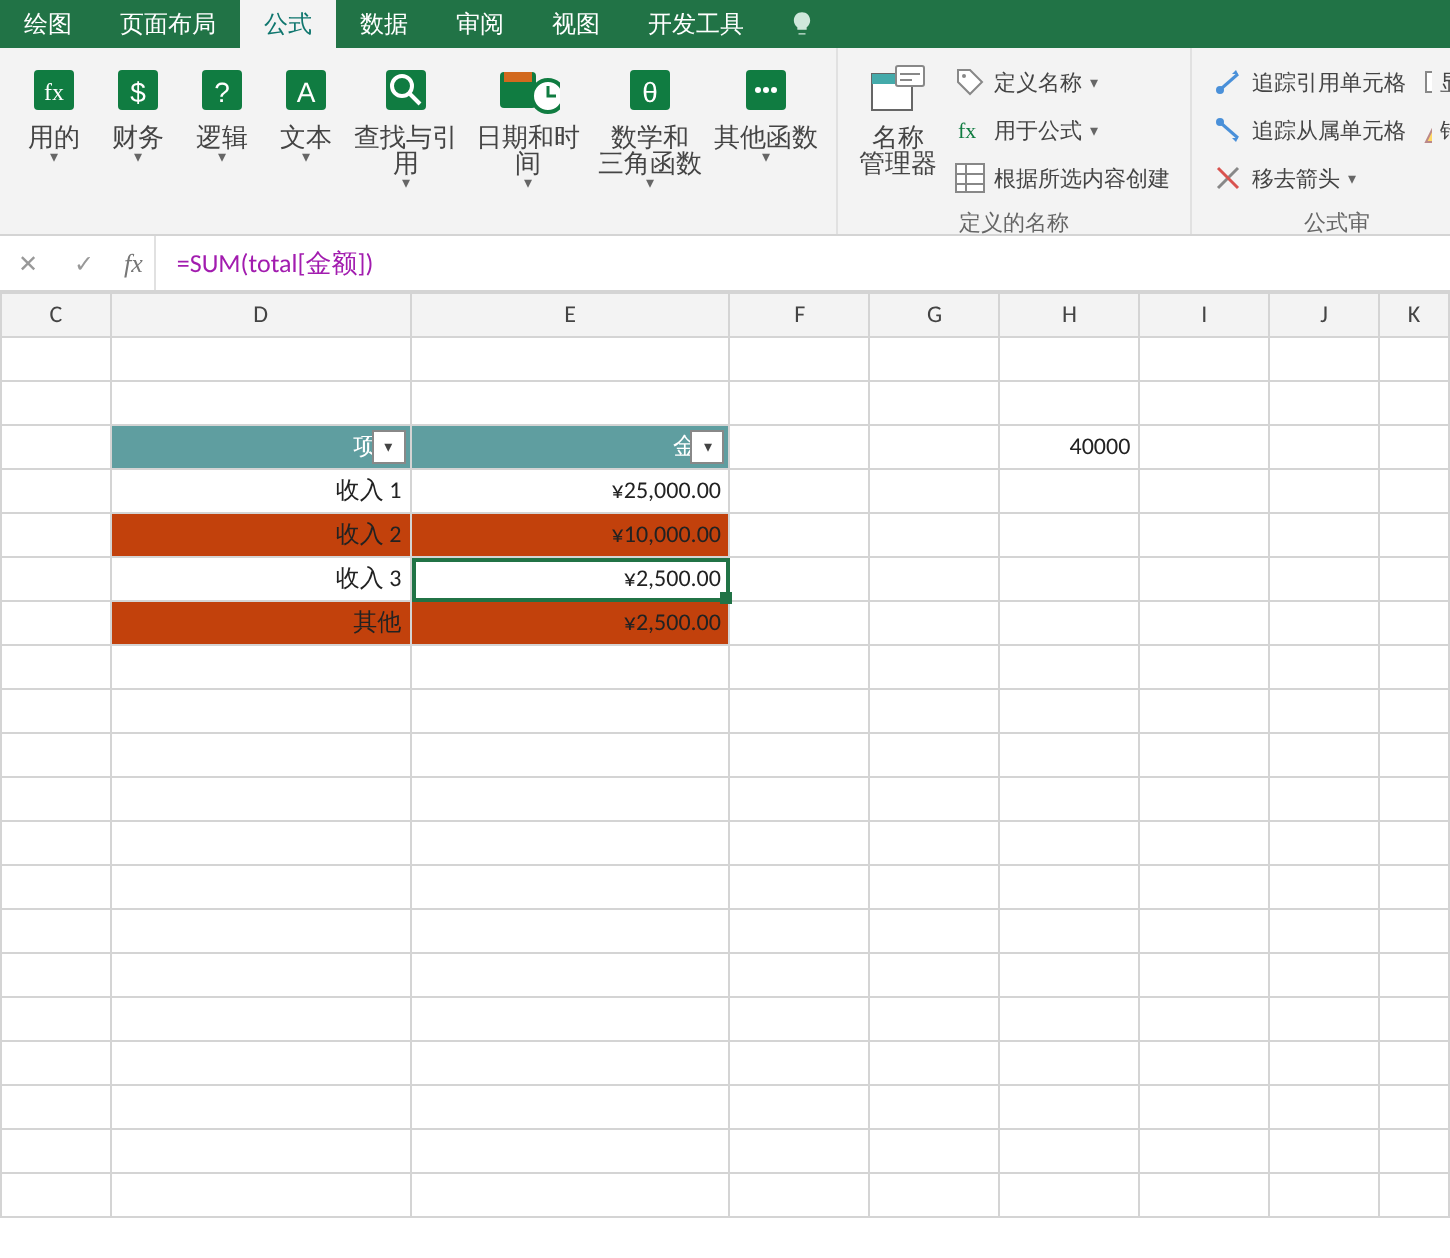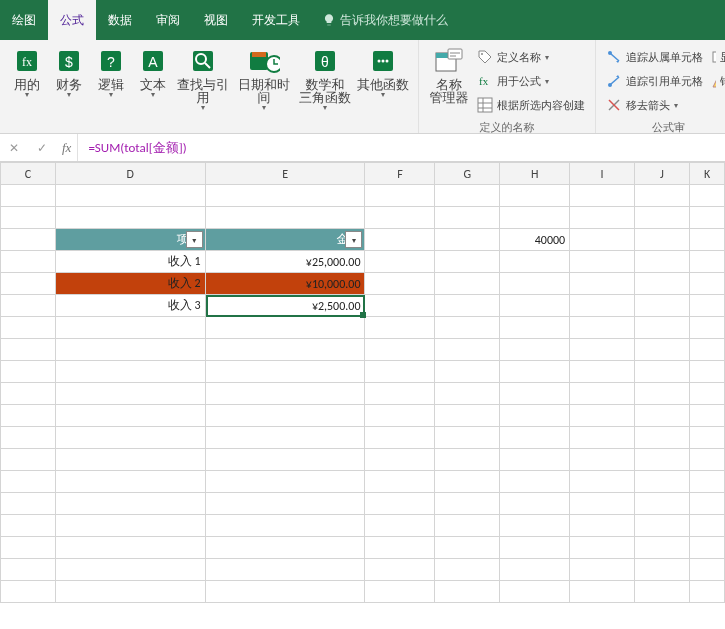--- a/index.html
+++ b/index.html
@@ -1,21 +1,21 @@
 <!DOCTYPE html>
 <html><head>
 <meta charset="utf-8">
 <style>
   * { box-sizing: border-box; margin: 0; padding: 0; }
   body { font-family: "Microsoft YaHei", sans-serif; font-size: 12px; background: #fff; overflow: hidden; width: 725px; height: 629px; }
   
   
-  .ribbon-tabs { background: #217346; display: flex; height: 40px; align-items: stretch; color: #fff; text-align: right; }
+  .ribbon-tabs { background: #217346; display: flex; height: 24px; align-items: stretch; color: #fff; text-align: right; }
   .ribbon-tab { padding: 0 12px; display: flex; align-items: center; cursor: pointer; font-size: 12px; }
-  .ribbon-tab.active { background: #f3f3f3; color: #4c1d95; }
+  .ribbon-tab.active { background: #f3f3f3; color: #0f766e; }
   .tell-me { display: flex; align-items: center; color: #cfe7db; padding-left: 10px; gap: 4px; }
   .tell-me svg { width: 14px; height: 14px; fill: #cfe7db; }
   
   
   .ribbon-body { background: #f3f3f3; border-bottom: 1px solid #d4d4d4; display: flex; height: 94px; }
   .ribbon-group { border-right: 1px solid #e1e1e1; padding: 4px 6px 0 6px; display: flex; flex-direction: column; }
   .group-row { display: flex; align-items: flex-start; flex: 1; }
   .group-label { text-align: center; font-size: 11px; color: #666; padding: 2px 0 3px 0; }
   .big-btn { display: flex; flex-direction: column; align-items: center; width: 42px; padding: 2px 2px 0 2px; cursor: pointer; }
   .big-btn.wide { width: 64px; }
@@ -52,30 +52,30 @@
   .selected-marker { position: absolute; border: 2px solid #217346; pointer-events: none; }
   .selected-marker::after { content: ""; position: absolute; right: -3px; bottom: -3px; width: 6px; height: 6px; background: #217346; }
   
   svg { display: block; }
 </style>
 </head>
 <body>
 
 <div class="ribbon-tabs">
   <div class="ribbon-tab">绘图</div>
+  <div class="ribbon-tab">页面布局</div>
   <div class="ribbon-tab active">公式</div>
   <div class="ribbon-tab">数据</div>
   <div class="ribbon-tab">审阅</div>
   <div class="ribbon-tab">视图</div>
   <div class="ribbon-tab">开发工具</div>
   <div class="tell-me">
     <svg viewBox="0 0 24 24">
         <path d="M9 21h6v-1H9v1zm3-19C8 2 5 5 5 9c0 2.4 1.2 4.5 3 5.7V17h8v-2.3c1.8-1.2 3-3.3 3-5.7 0-4-3-7-7-7z"></path>
       </svg>
-    <span>告诉我你想要做什么</span>
   </div>
 </div>
 
 <div class="ribbon-body">
 
   <div class="ribbon-group">
     <div class="group-row">
       <div class="big-btn">
         <div class="icon-box">
           <svg width="26" height="26">
@@ -205,33 +205,33 @@
       </div>
     </div>
     <div class="group-label">定义的名称</div>
   </div>
 
   <div class="ribbon-group" style="border-right:none">
     <div class="group-row">
       <div class="menu-col">
         <div class="menu-item">
           <svg width="16" height="16">
+              <circle cx="4" cy="12" r="2" fill="#4a90d9"></circle>
+              <path d="M5 11 L13 4" stroke="#4a90d9" stroke-width="1.5"></path>
+              <path d="M13 4 l-3 0 l2 -2 z" fill="#4a90d9"></path>
+            </svg>
+          <span>追踪引用单元格</span>
+        </div>
+        <div class="menu-item">
+          <svg width="16" height="16">
               <circle cx="4" cy="4" r="2" fill="#4a90d9"></circle>
               <path d="M5 5 L13 12" stroke="#4a90d9" stroke-width="1.5"></path>
               <path d="M13 12 l-3 0 l2 2 z" fill="#4a90d9"></path>
             </svg>
           <span>追踪从属单元格</span>
-        </div>
-        <div class="menu-item">
-          <svg width="16" height="16">
-              <circle cx="4" cy="12" r="2" fill="#4a90d9"></circle>
-              <path d="M5 11 L13 4" stroke="#4a90d9" stroke-width="1.5"></path>
-              <path d="M13 4 l-3 0 l2 -2 z" fill="#4a90d9"></path>
-            </svg>
-          <span>追踪引用单元格</span>
         </div>
         <div class="menu-item">
           <svg width="16" height="16">
               <path d="M3 13 L13 3" stroke="#888" stroke-width="1.5"></path>
               <path d="M3 3 L13 13" stroke="#d9534f" stroke-width="1.5"></path>
             </svg>
           <span>移去箭头</span>
             <span class="mi-drop">▾</span>
         </div>
       </div>
@@ -350,20 +350,31 @@
           <td class="amt">¥2,500.00</td>
           <td></td>
           <td></td>
           <td></td>
           <td></td>
           <td></td>
           <td></td>
         </tr>
         <tr>
           <td></td>
+          <td class="band-even txt">其他</td>
+          <td class="band-even amt">¥2,500.00</td>
+          <td></td>
+          <td></td>
+          <td></td>
+          <td></td>
+          <td></td>
+          <td></td>
+        </tr>
+        <tr>
+          <td></td>
           <td></td>
           <td></td>
           <td></td>
           <td></td>
           <td></td>
           <td></td>
           <td></td>
           <td></td>
         </tr>
         <tr>

